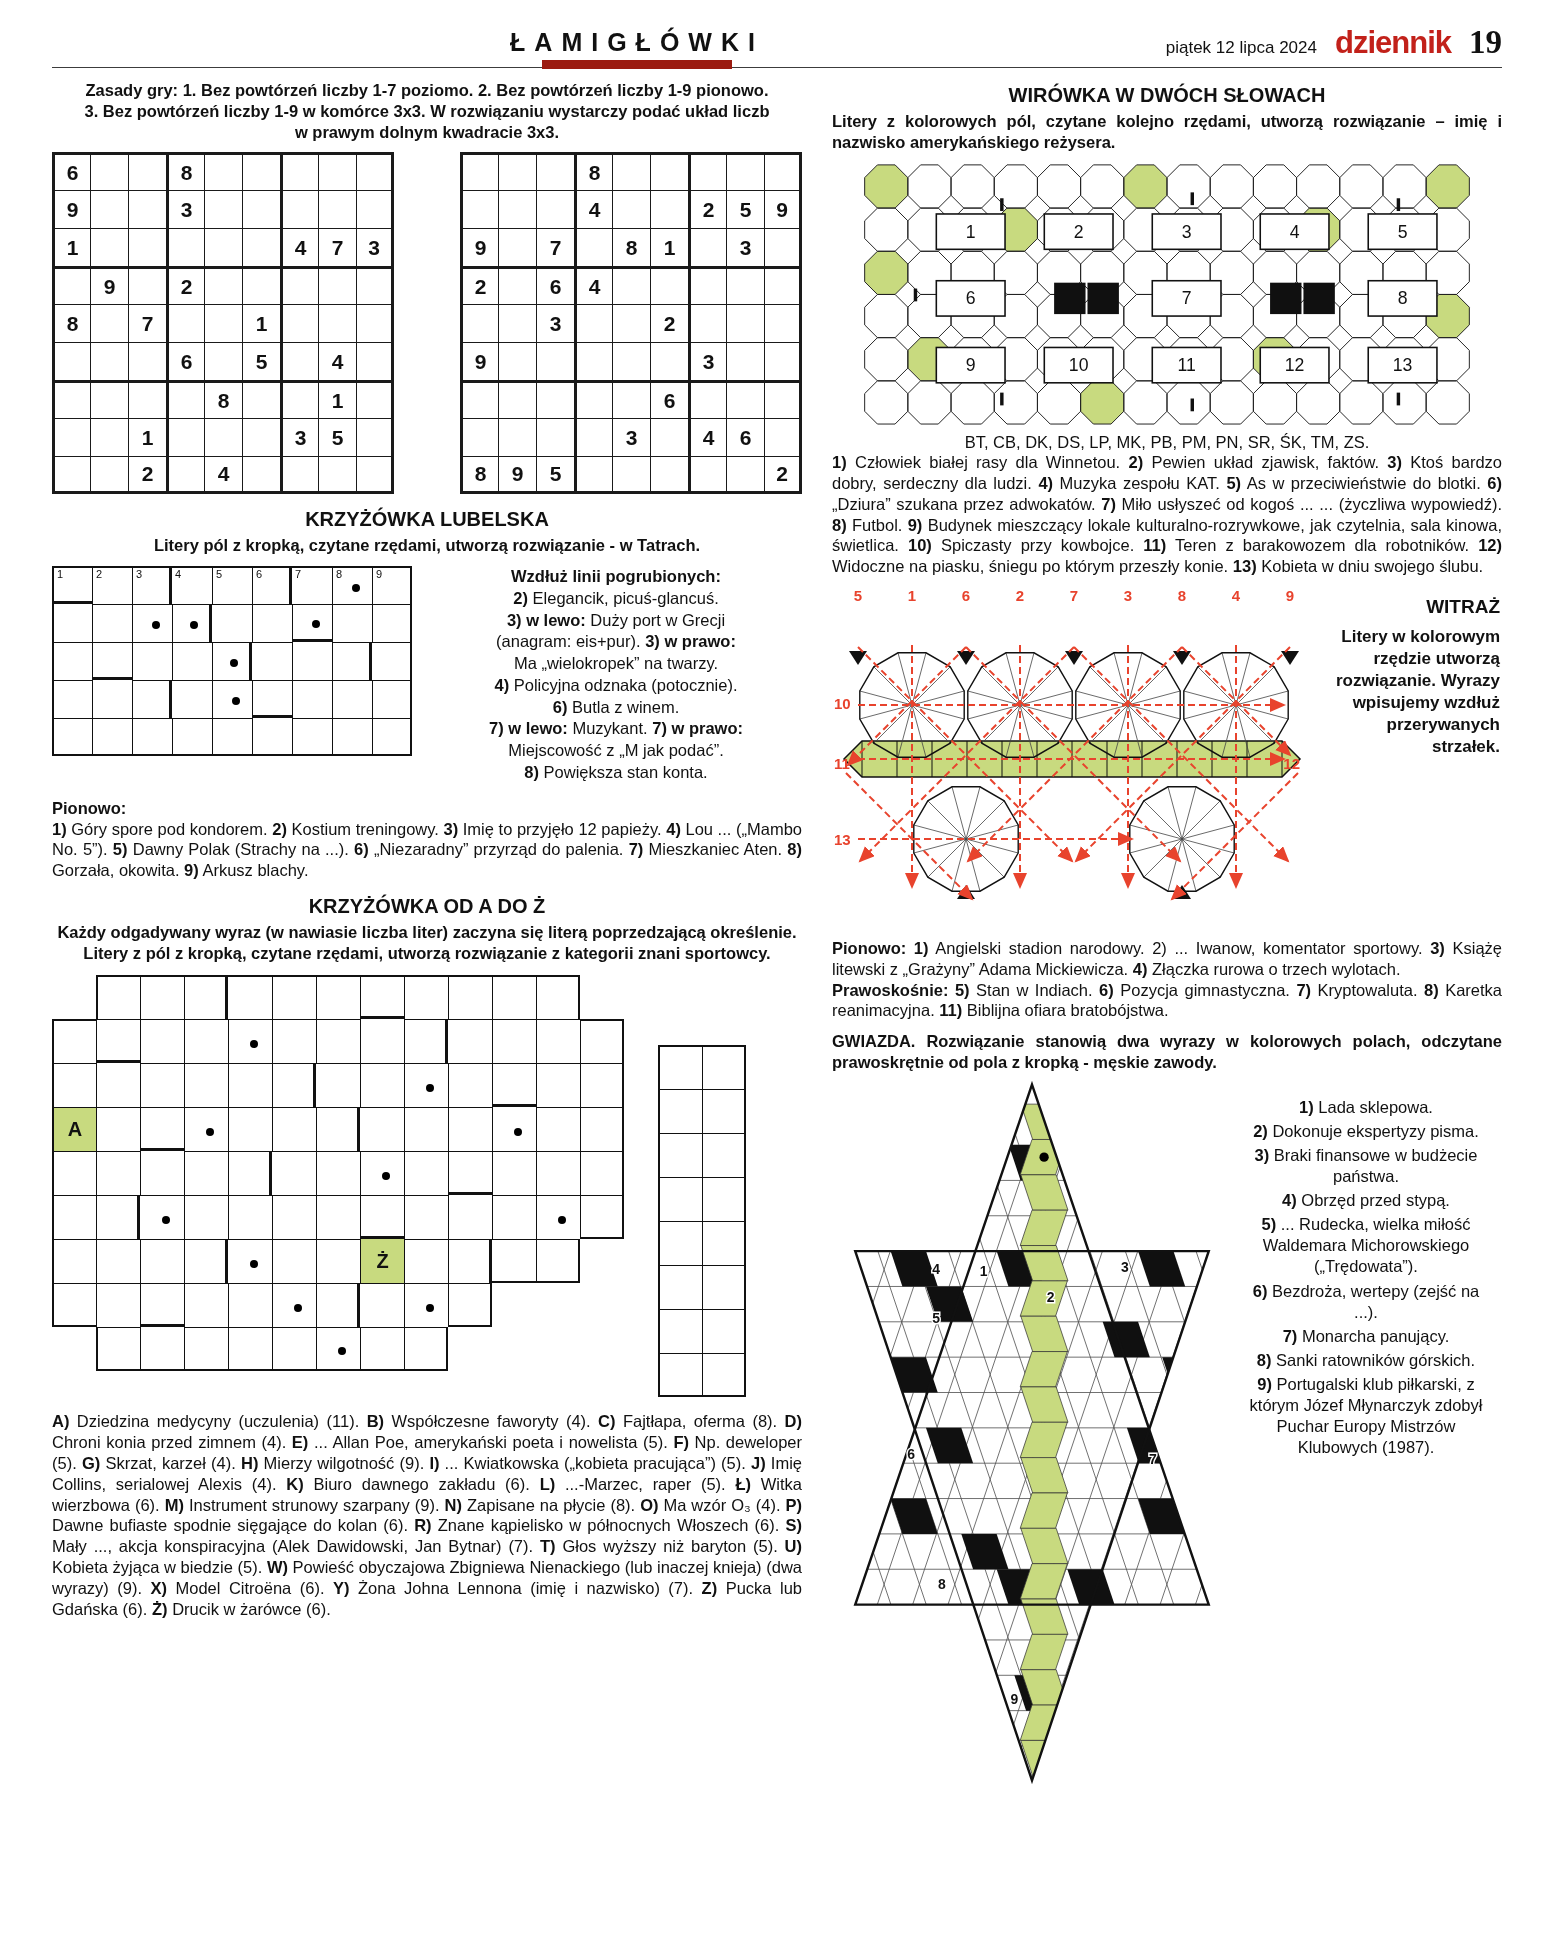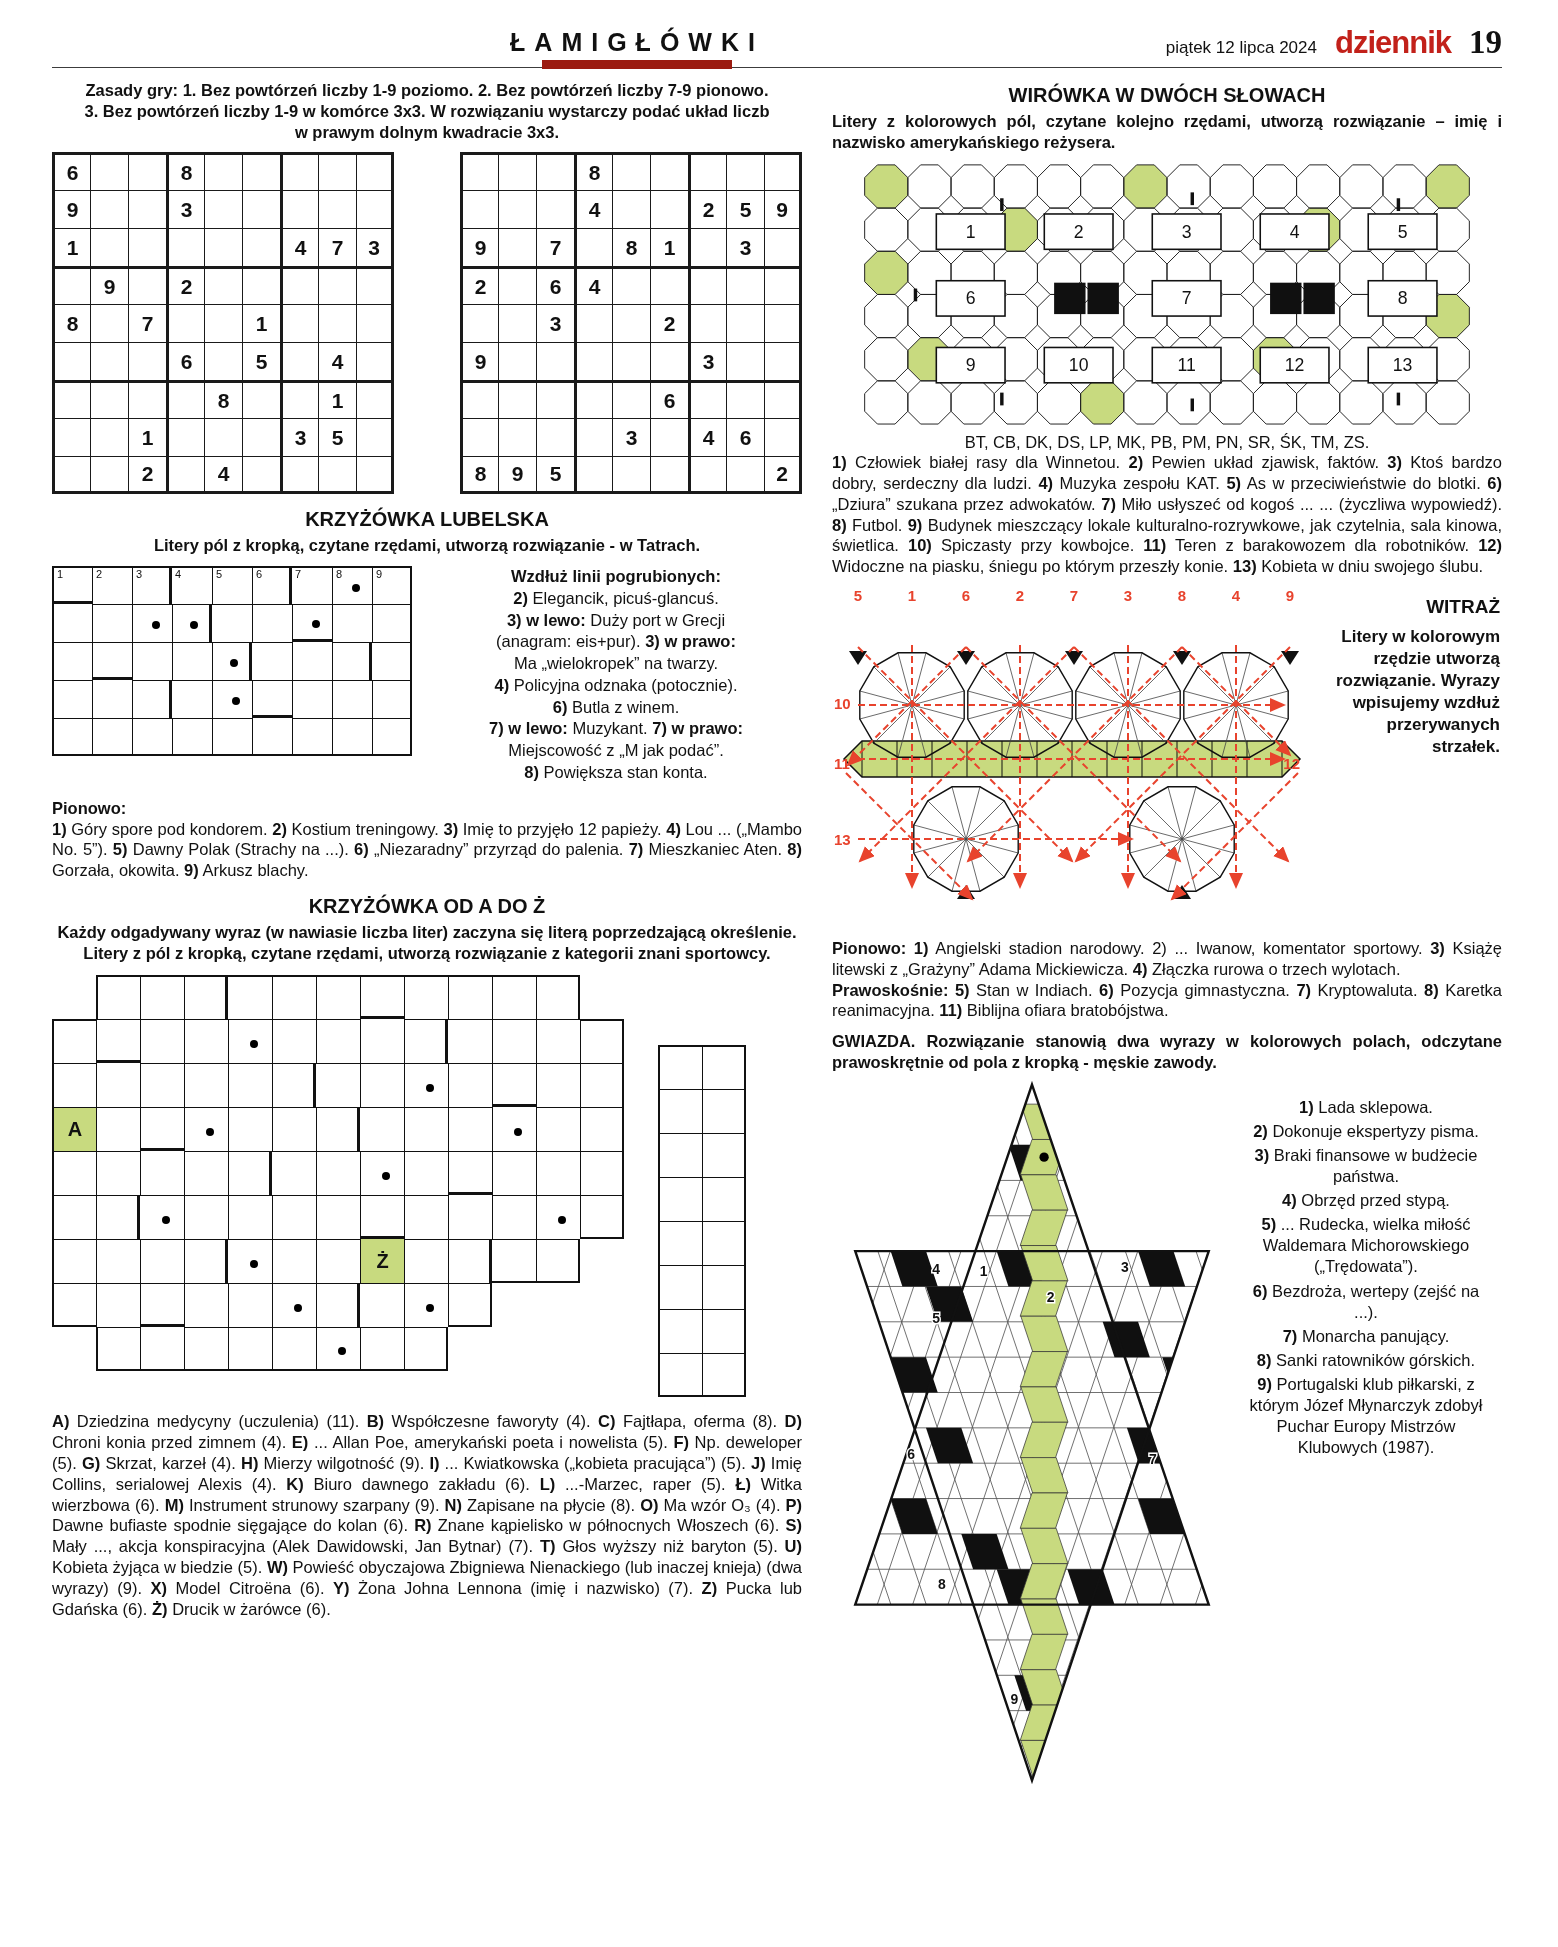--- a/index.html
+++ b/index.html
@@ -71,21 +71,21 @@
       <span class="hdr-brand">dziennik</span>
       <span class="hdr-page">19</span>
     </div>
   </header>
 
   <div class="cols">
 
     <div class="colL">
 
       <section class="sect">
-        <p class="bold center" style="max-width:700px;margin:0 auto">Zasady gry: 1. Bez powtórzeń liczby 1-9 poziomo. 2. Bez powtórzeń liczby 7-9 pionowo. 3. Bez powtórzeń liczby 1-9 w komórce 3x3. W rozwiązaniu wystarczy podać układ liczb w prawym dolnym kwadracie 3x3.</p>
+        <p class="bold center" style="max-width:700px;margin:0 auto">Zasady gry: 1. Bez powtórzeń liczby 1-7 poziomo. 2. Bez powtórzeń liczby 1-9 pionowo. 3. Bez powtórzeń liczby 1-9 w komórce 3x3. W rozwiązaniu wystarczy podać układ liczb w prawym dolnym kwadracie 3x3.</p>
         <div class="sudoku-row">
           <div id="sudoku1" class="sudoku">
               <div class="scell" style="border-width: 3px 0px 0px 3px;">6</div>
               <div class="scell" style="border-width: 3px 0px 0px 1px;"></div>
               <div class="scell" style="border-width: 3px 0px 0px 1px;"></div>
               <div class="scell" style="border-width: 3px 0px 0px 3px;">8</div>
               <div class="scell" style="border-width: 3px 0px 0px 1px;"></div>
               <div class="scell" style="border-width: 3px 0px 0px 1px;"></div>
               <div class="scell" style="border-width: 3px 0px 0px 3px;"></div>
               <div class="scell" style="border-width: 3px 0px 0px 1px;"></div>

